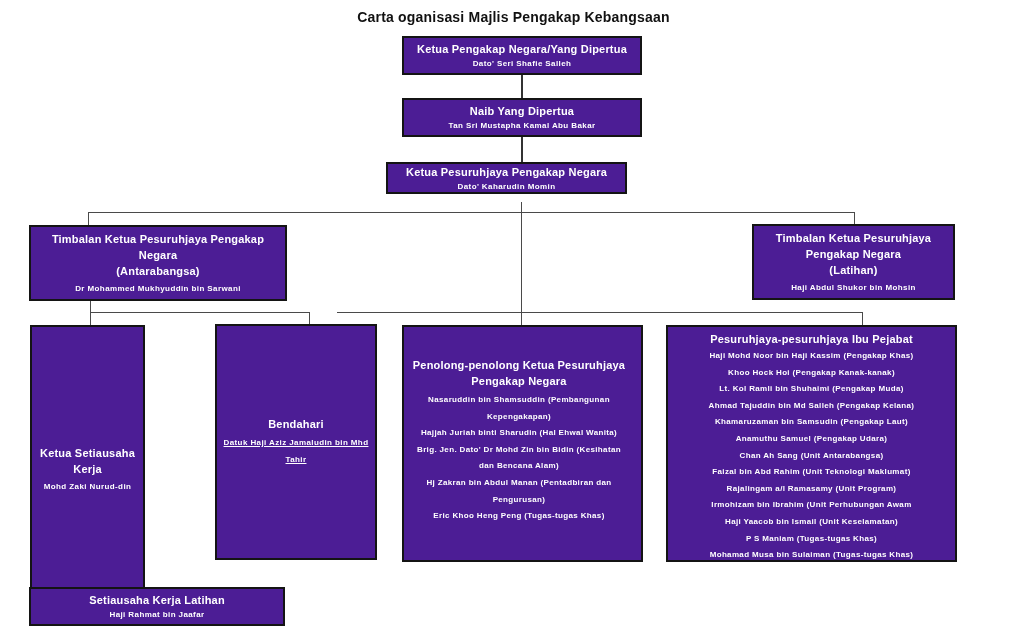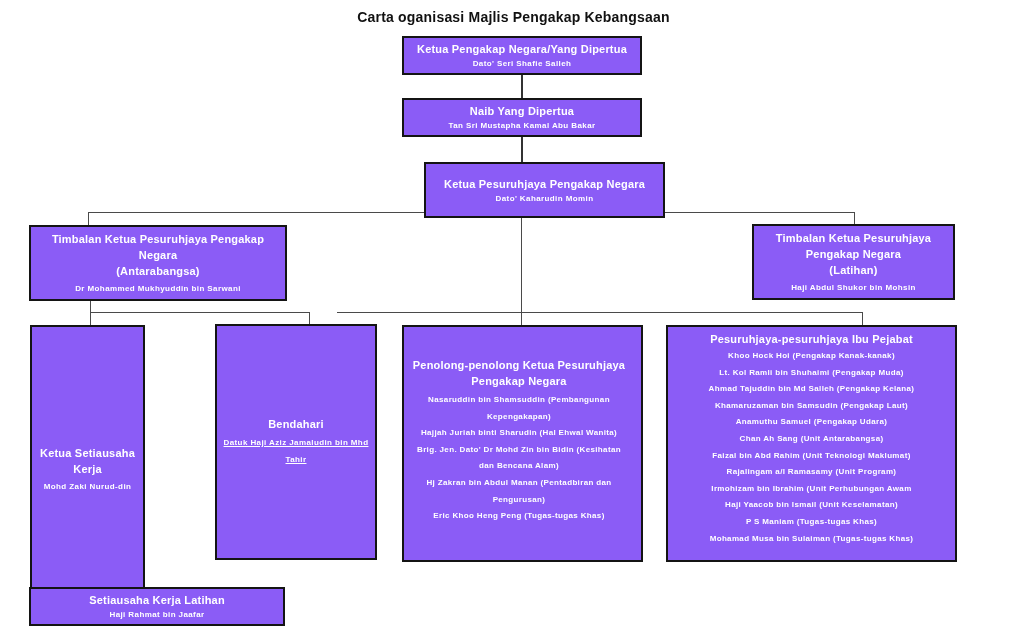--- a/index.html
+++ b/index.html
@@ -5,21 +5,21 @@
   html,body{margin:0;padding:0;background:#ffffff;}
   .stage{
     position:relative;width:1027px;height:630px;background:#ffffff;
     font-family:"Liberation Sans",sans-serif;overflow:hidden;
   }
   .chart-title{
     position:absolute;top:9px;left:0;width:1027px;text-align:center;
     font-size:14px;font-weight:bold;color:#111;letter-spacing:.2px;
   }
   .node{
-    position:absolute;background:#8b5cf6;border:2px solid #141414;
+    position:absolute;background:#4c1d95;border:2px solid #141414;
     box-sizing:border-box;color:#fff;text-align:center;
     display:flex;flex-direction:column;align-items:center;
   }
   .node.center{justify-content:center;}
   .node.topbox{justify-content:center;padding:2px 4px;}
   .bx-title{
     font-size:11px;font-weight:bold;line-height:16px;white-space:pre-line;
     letter-spacing:.2px;
   }
   .bx-name{
@@ -58,21 +58,21 @@
   <div class="node topbox" style="left:402px;top:36px;width:240px;height:39px;">
     <div class="bx-title">Ketua Pengakap Negara/Yang Dipertua</div>
     <div class="bx-name" style="margin-top:0;">Dato' Seri Shafie Salleh</div>
   </div>
 
   <div class="node topbox" style="left:402px;top:98px;width:240px;height:39px;">
     <div class="bx-title">Naib Yang Dipertua</div>
     <div class="bx-name" style="margin-top:0;">Tan Sri Mustapha Kamal Abu Bakar</div>
   </div>
 
-  <div class="node topbox" style="left:424px;top:162px;width:241px;height:56px;">
+  <div class="node topbox" style="left:386px;top:162px;width:241px;height:32px;">
     <div class="bx-title">Ketua Pesuruhjaya Pengakap Negara</div>
     <div class="bx-name" style="margin-top:0;">Dato' Kaharudin Momin</div>
   </div>
 
   <div class="node topbox" style="left:29px;top:225px;width:258px;height:76px;">
     <div class="bx-title">Timbalan Ketua Pesuruhjaya Pengakap
 Negara
 (Antarabangsa)</div>
     <div class="bx-name">Dr Mohammed Mukhyuddin bin Sarwani</div>
   </div>
@@ -104,20 +104,21 @@
         <div>Hajjah Juriah binti Sharudin (Hal Ehwal Wanita)</div>
         <div>Brig. Jen. Dato' Dr Mohd Zin bin Bidin (Kesihatan dan Bencana Alam)</div>
         <div>Hj Zakran bin Abdul Manan (Pentadbiran dan Pengurusan)</div>
         <div>Eric Khoo Heng Peng (Tugas-tugas Khas)</div>
       </div>
   </div>
 
   <div class="node ip-pad" style="left:666px;top:325px;width:291px;height:237px;">
     <div class="bx-title">Pesuruhjaya-pesuruhjaya Ibu Pejabat</div>
     <div class="members" style="margin-top:1px;">
+        <div>Haji Mohd Noor bin Haji Kassim (Pengakap Khas)</div>
         <div>Khoo Hock Hoi (Pengakap Kanak-kanak)</div>
         <div>Lt. Kol Ramli bin Shuhaimi (Pengakap Muda)</div>
         <div>Ahmad Tajuddin bin Md Salleh (Pengakap Kelana)</div>
         <div>Khamaruzaman bin Samsudin (Pengakap Laut)</div>
         <div>Anamuthu Samuel (Pengakap Udara)</div>
         <div>Chan Ah Sang (Unit Antarabangsa)</div>
         <div>Faizal bin Abd Rahim (Unit Teknologi Maklumat)</div>
         <div>Rajalingam a/l Ramasamy (Unit Program)</div>
         <div>Irmohizam bin Ibrahim (Unit Perhubungan Awam</div>
         <div>Haji Yaacob bin Ismail (Unit Keselamatan)</div>

